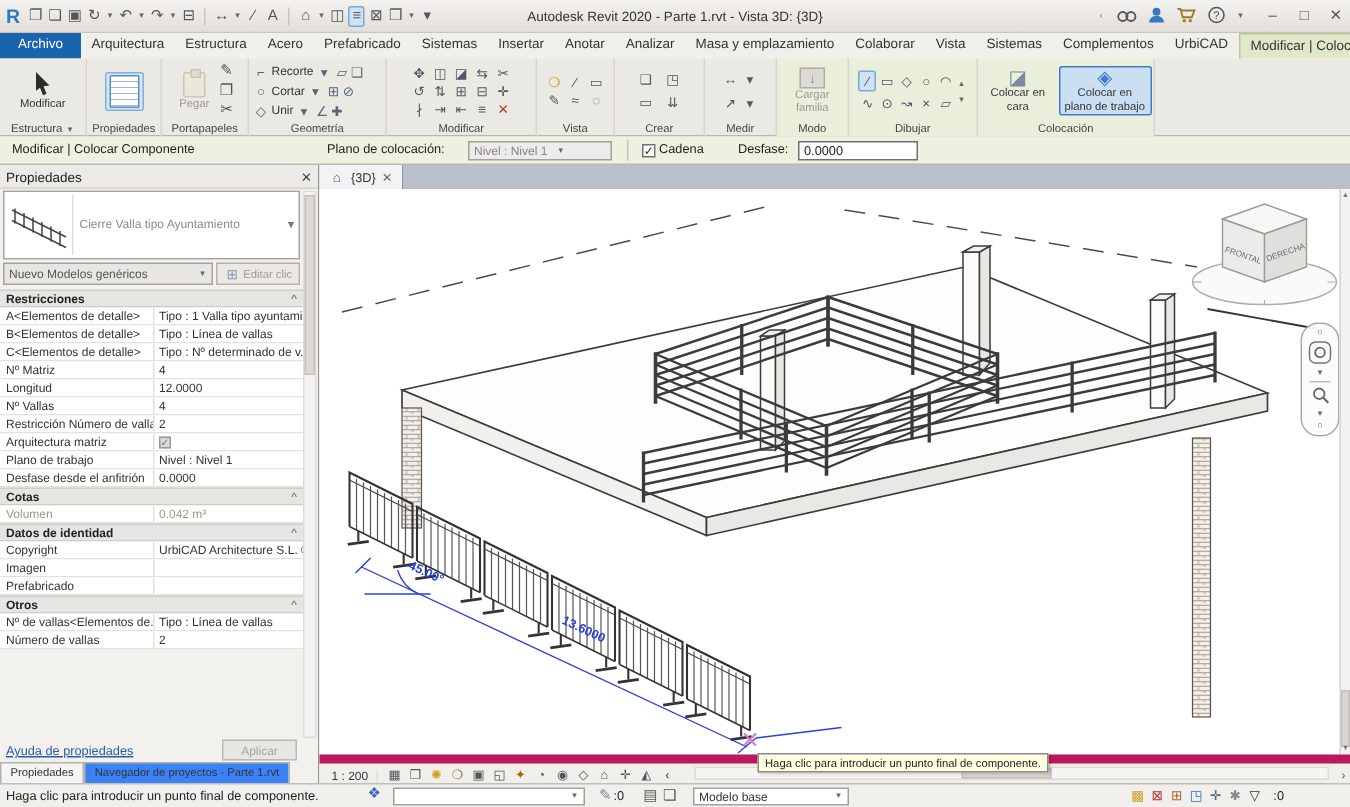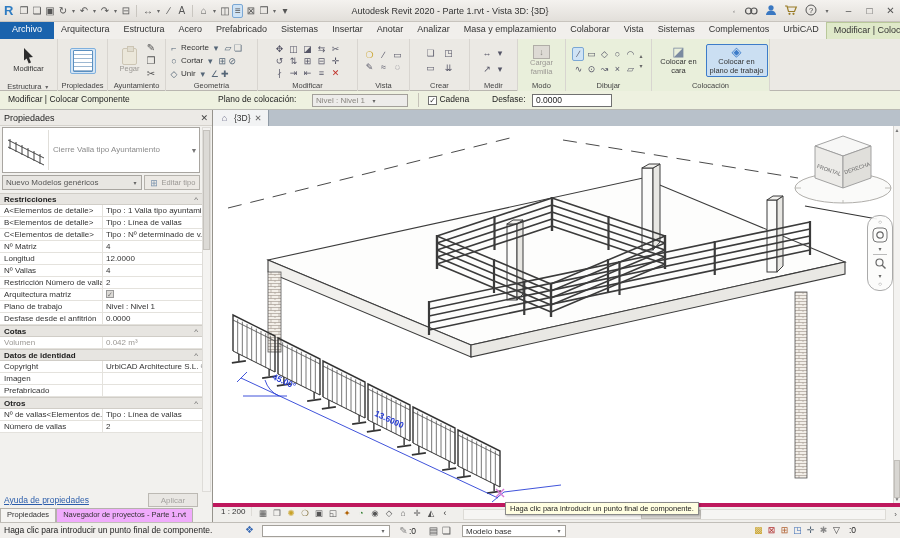--- a/index.html
+++ b/index.html
@@ -65,31 +65,31 @@
 .plab{width:103px;font-size:8px;color:#333;padding-left:4px;white-space:nowrap;overflow:hidden;line-height:12px;border-right:1px solid #e4e2dd}
 .pval{flex:1;font-size:8px;color:#333;padding-left:3px;white-space:nowrap;overflow:hidden;line-height:12px}
 .mut{color:#9b9894}
 .cb{display:inline-block;width:8px;height:8px;border:1px solid #999;background:#fff;font-size:7px;line-height:7px;text-align:center;color:#777;margin-top:1px}
 .cb.checked-disabled{background:#dcdad6}
 #propscroll{position:absolute;right:1px;top:17px;bottom:30px;width:9px;background:#f4f3f1;border:1px solid #dedcd8}
 #propscroll .thumb{position:absolute;left:0;right:0;top:2px;height:120px;background:#dcdad6;border:1px solid #c5c2bd}
 #prophelp{position:absolute;left:4px;top:385px;color:#2a5caa;text-decoration:underline;font-size:8.5px}
 #applybtn{position:absolute;right:14px;top:383px;width:50px;height:14px;background:#e9e7e3;border:1px solid #bcb9b3;color:#a5a3a0;font-size:8px;text-align:center;line-height:13px}
 #propbtabs{position:absolute;left:0;bottom:0;height:14px;display:flex;font-size:7.5px}
-#propbtabs .ptab{padding:1px 6px;border:1px solid #b5b2ac;border-bottom:none;background:#f0abfc;color:#333;white-space:nowrap;overflow:hidden}
+#propbtabs .ptab{padding:1px 6px;border:1px solid #b5b2ac;border-bottom:none;background:#3b82f6;color:#333;white-space:nowrap;overflow:hidden}
 #propbtabs .ptab.on{background:#f5f4f2}
 
 #drawingarea{position:absolute;left:213px;top:110px;width:687px;height:412px;background:#fff}
 #viewtabs{position:absolute;top:0;left:0;right:0;height:16px;background:#b8c1ca;display:flex}
 .vtab{background:#f2f3f4;border-right:1px solid #8f9aa5;display:flex;align-items:center;gap:4px;padding:0 6px;font-size:8.5px;color:#333}
 #canvas{position:absolute;top:16px;left:0;width:680px;height:377px;background:#fff;overflow:hidden}
 #vscroll{position:absolute;top:16px;right:0;width:7px;height:377px;background:#f3f2f0;border-left:1px solid #d5d3cf}
 #vscroll .thumb{position:absolute;left:0;right:0;top:334px;height:38px;background:#d8d6d2;border:1px solid #c2bfba}
 #vscroll .ar{position:absolute;left:0;right:0;font-size:5px;color:#777;text-align:center}
-#vcbrow{position:absolute;left:0;right:0;bottom:0;height:19px;background:#f0efec;border-top:4px solid #be185d;display:flex;align-items:flex-start}
+#vcbrow{position:absolute;left:0;right:0;bottom:0;height:19px;background:#f0efec;border-top:6px solid #be185d;display:flex;align-items:flex-end}
 #vcbscale{font-size:8px;color:#333;padding:0 6px 0 8px;border-right:1px solid #dddbd6;white-space:nowrap}
 #vcbicons{display:flex;gap:1px;padding-left:4px}
 #vcbicons .gi{font-size:8.5px;min-width:13px}
 #hscroll{position:absolute;left:250px;right:14px;top:2px;bottom:2px;background:#f6f5f3;border:1px solid #dddbd6}
 #hscroll .thumb{position:absolute;top:0;bottom:0;left:177px;width:60px;background:#d8d6d2;border:1px solid #c2bfba}
 #hsarrow{position:absolute;right:3px;font-size:8px;color:#555;top:3px}
 #navbar{position:absolute;left:654px;top:89px;width:26px;height:76px;border:1px solid #aaa;border-radius:12px;background:rgba(252,252,251,.92);display:flex;flex-direction:column;align-items:center;justify-content:space-between;padding:3px 0}
 #navbar .nv{font-size:6px;color:#666;line-height:6px}
 #tooltip{position:absolute;left:292px;top:392px;background:#fffee1;border:1px solid #8a8a8a;box-shadow:1px 1px 2px rgba(0,0,0,.25);font-size:7.5px;color:#222;padding:1px 4px;white-space:nowrap;z-index:6}
 
@@ -211,21 +211,21 @@
       <div class="bigbtn dis">
         <span class="clipicon"></span>
         <span>Pegar</span>
       </div>
       <div style="display:flex;flex-direction:column;gap:1px">
           <span class="gi">✎</span>
           <span class="gi">❐</span>
           <span class="gi">✂</span>
         </div>
     </div>
-    <div class="plabel">Ayuntamiento</div>
+    <div class="plabel">Portapapeles</div>
   </div>
 
   <div class="panel" style="width:92px">
     <div class="pbody" style="flex-direction:column;align-items:flex-start;padding-left:3px">
       <div class="georow">
           <span class="gi">⌐</span>
           <span>Recorte</span>
           <span class="gi caret">▾</span>
           <span><span class="gi">▱</span><span class="gi">❏</span></span>
         </div>
@@ -388,21 +388,21 @@
     <span class="dd">▼</span>
   </div>
 
   <div id="filterrow">
     <div class="fsel">
         <span>Nuevo Modelos genéricos</span>
         <span class="gi caret">▾</span>
       </div>
     <div id="edittype">
         <span class="gi" style="color:#7a93ad;font-size:9px">⊞</span>
-        <span>Editar tipo</span>
+        <span>Editar clic</span>
       </div>
   </div>
 
   <div id="prop-grid">
       <div class="psec">
         <span>Restricciones</span>
         <span class="pin">^</span>
       </div>
       <div class="prow">
         <div class="plab">A&lt;Elementos de detalle&gt;</div>

